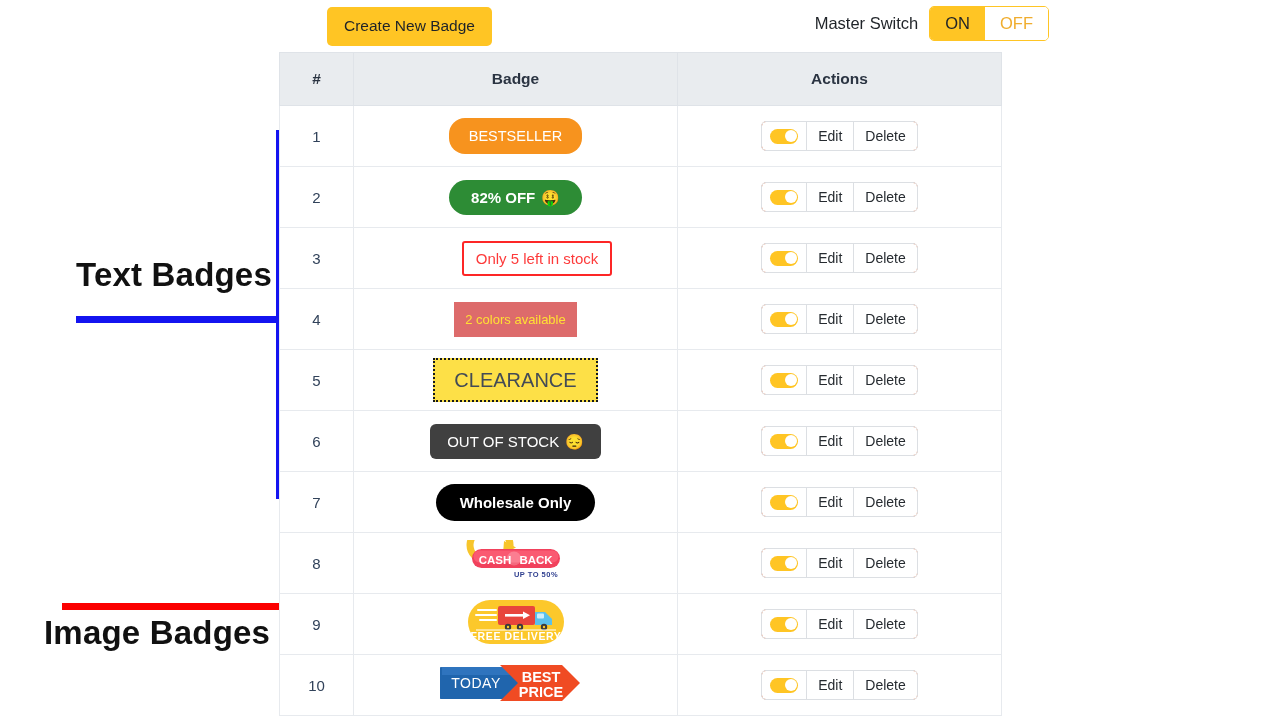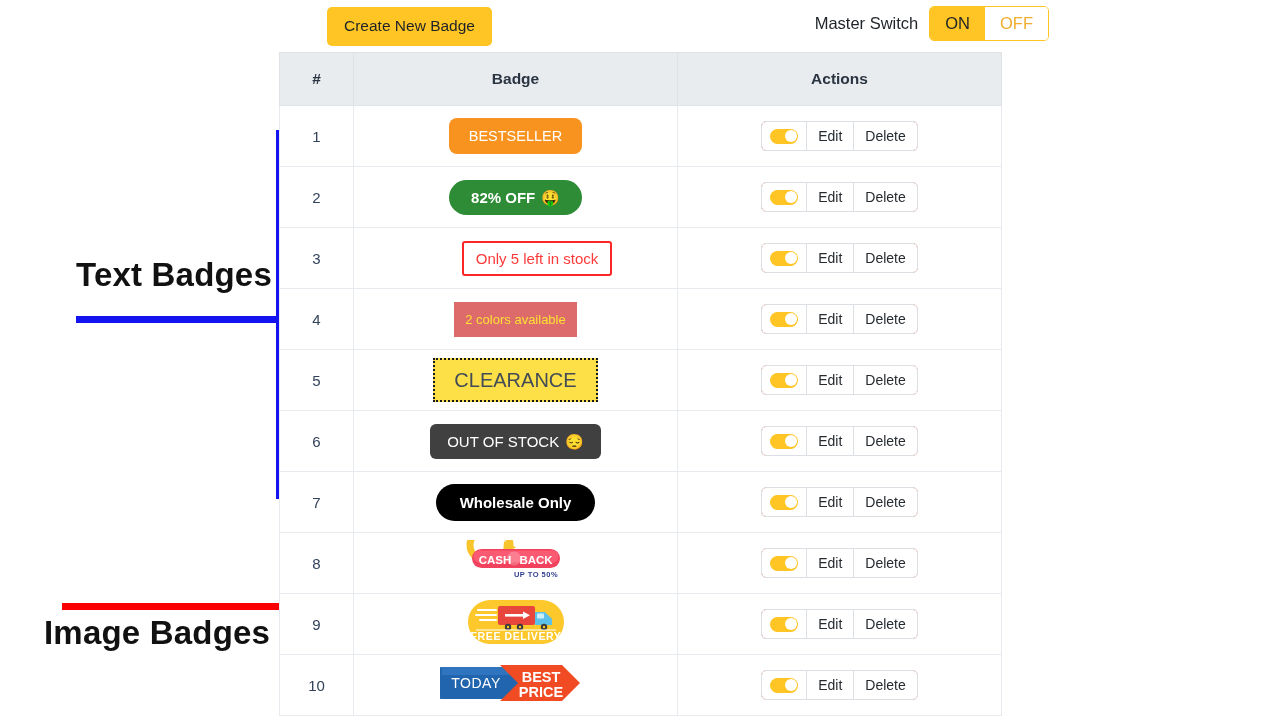--- a/index.html
+++ b/index.html
@@ -141,21 +141,21 @@
   .badge {
     display: inline-flex;
     align-items: center;
     justify-content: center;
     gap: 6px;
     line-height: 1;
     white-space: nowrap;
   }
   .b-bestseller {
     background: #f7931e; color: #ffffff;
-    border-radius: 8px;
+    border-radius: 16px;
     font-size: 14.5px;
     padding: 11px 20px;
   }
   .b-tenoff {
     background: #2d8c35; color: #ffffff;
     border-radius: 999px;
     font-size: 15px; font-weight: bold;
     padding: 10px 22px;
   }
   .b-onlyfive {

